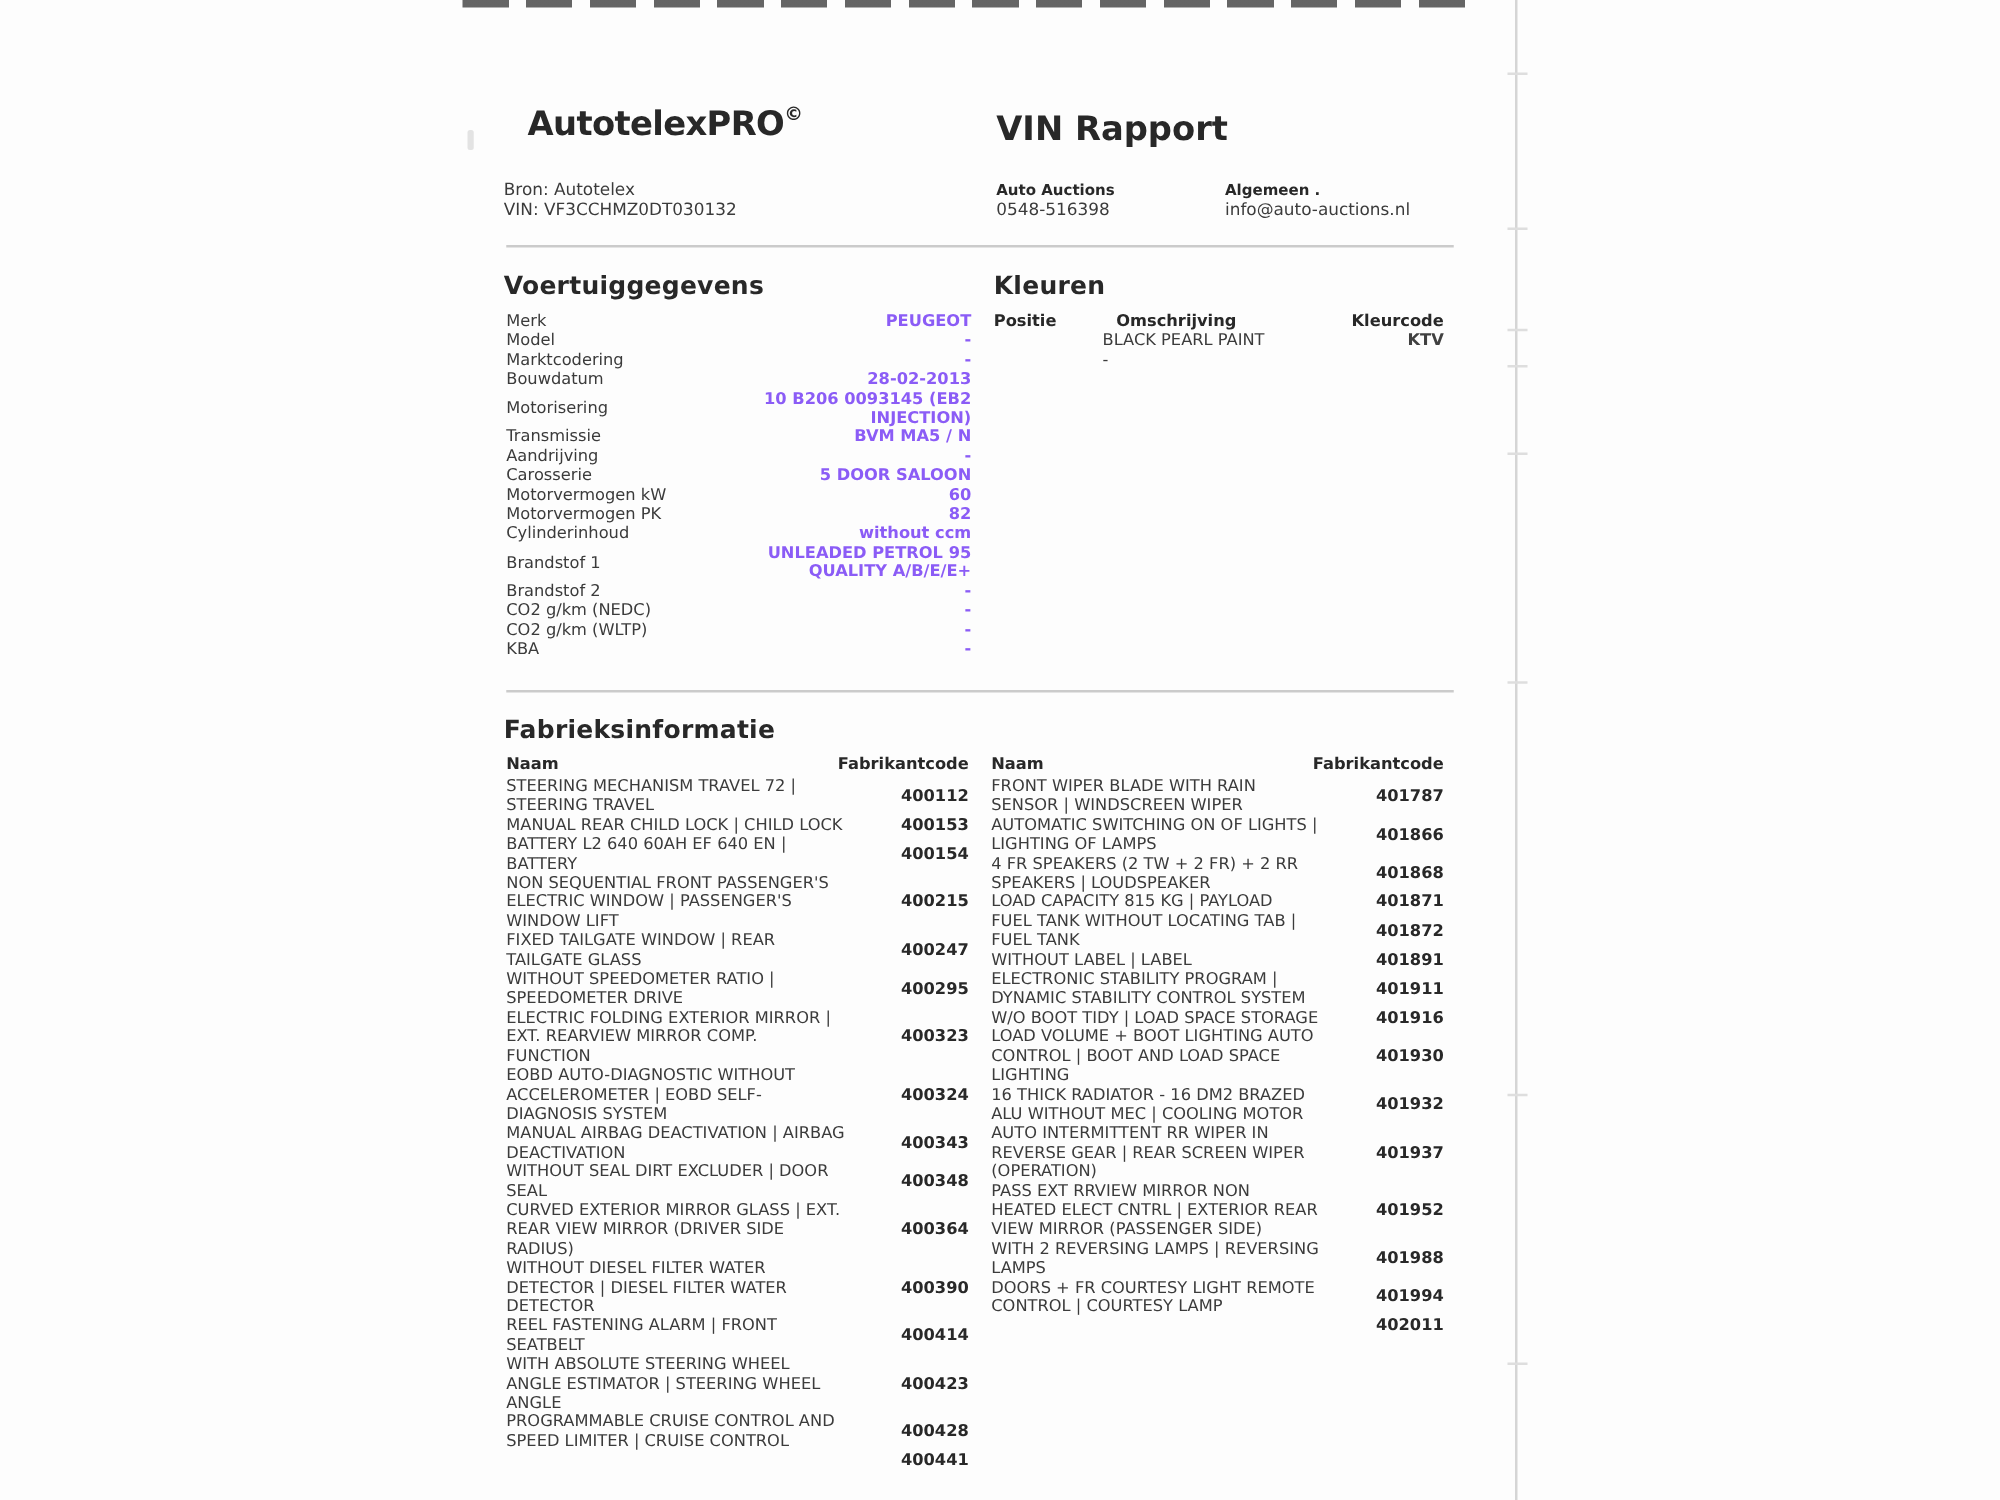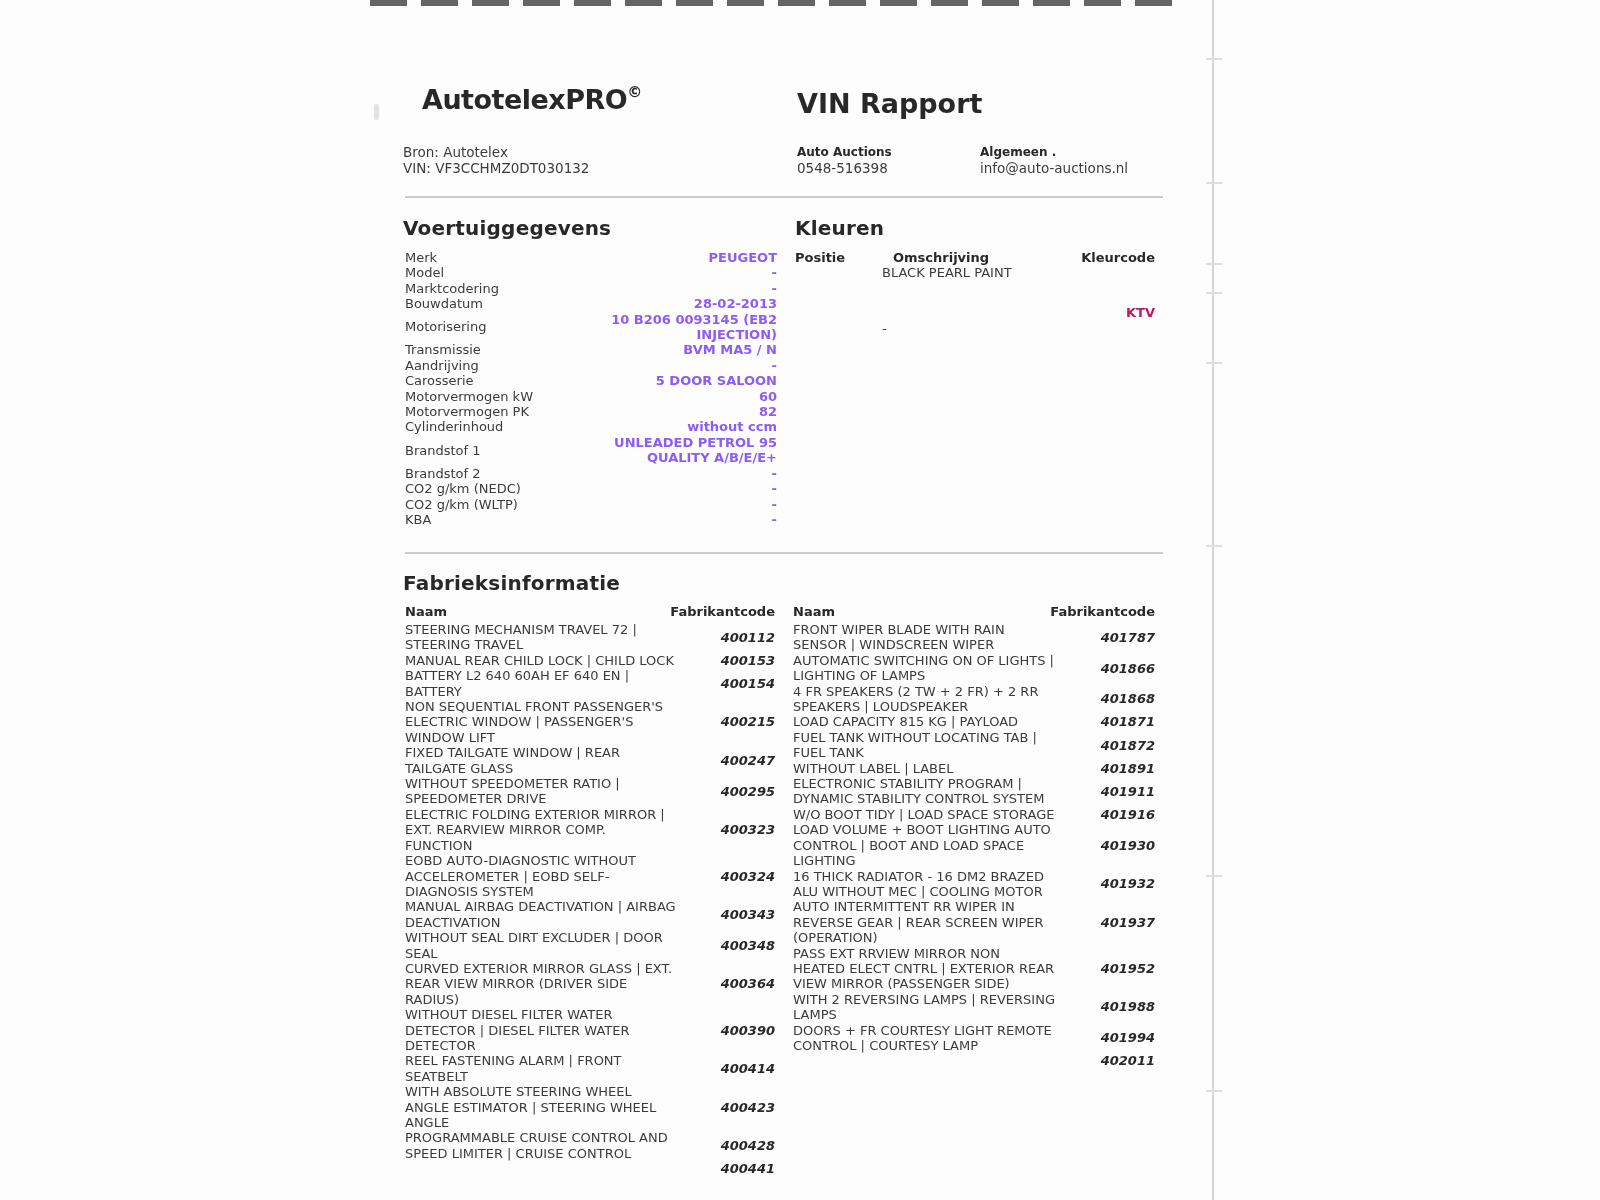--- a/index.html
+++ b/index.html
@@ -46,33 +46,33 @@
   .vrow .vlabel{flex:0 0 205px;}
   .vrow .vvalue{flex:1;text-align:right;font-weight:bold;color:#8b5cf6;}
 
   
   .ktable{left:795px;top:250px;width:360px;font-size:13px;}
   .krow{display:flex;line-height:15.4px;min-height:15.4px;}
   .krow .kpos{flex:0 0 87px;}
   .krow .kdesc{flex:1;}
   .krow .kcode{flex:0 0 80px;text-align:right;}
   .khead{font-weight:bold;color:#282828;gap:11px;}
-  .krow .kcode.bold{font-weight:bold;color:#be185d;margin-top:40px;}
+  .krow .kcode.bold{font-weight:bold;color:#404040;}
 
   
   .ftable{font-size:13px;}
   .ftable-left{left:405px;top:604px;width:370px;}
   .ftable-right{left:793px;top:604px;width:362px;}
   .fhead{display:flex;line-height:16px;font-weight:bold;color:#282828;margin-bottom:2px;}
   .fhead .fname{flex:1;}
   .fhead .fcode{text-align:right;}
   .frow{display:flex;align-items:center;}
   .frow .fname{flex:0 0 272px;line-height:15.4px;}
   .ftable-right .frow .fname{flex:0 0 262px;}
-  .frow .fcode{flex:1;text-align:right;font-weight:bold;color:#282828;line-height:15.4px;font-style:italic;}
+  .frow .fcode{flex:1;text-align:right;font-weight:bold;color:#282828;line-height:15.4px;}
 </style>
 </head>
 <body>
 
 <div id="canvas">
 
   <div class="abs top-scan-bar"></div>
   <div class="abs scan-line"></div>
   <div class="abs scan-tick" style="top:58px;"></div>
   <div class="abs scan-tick" style="top:182px;"></div>

